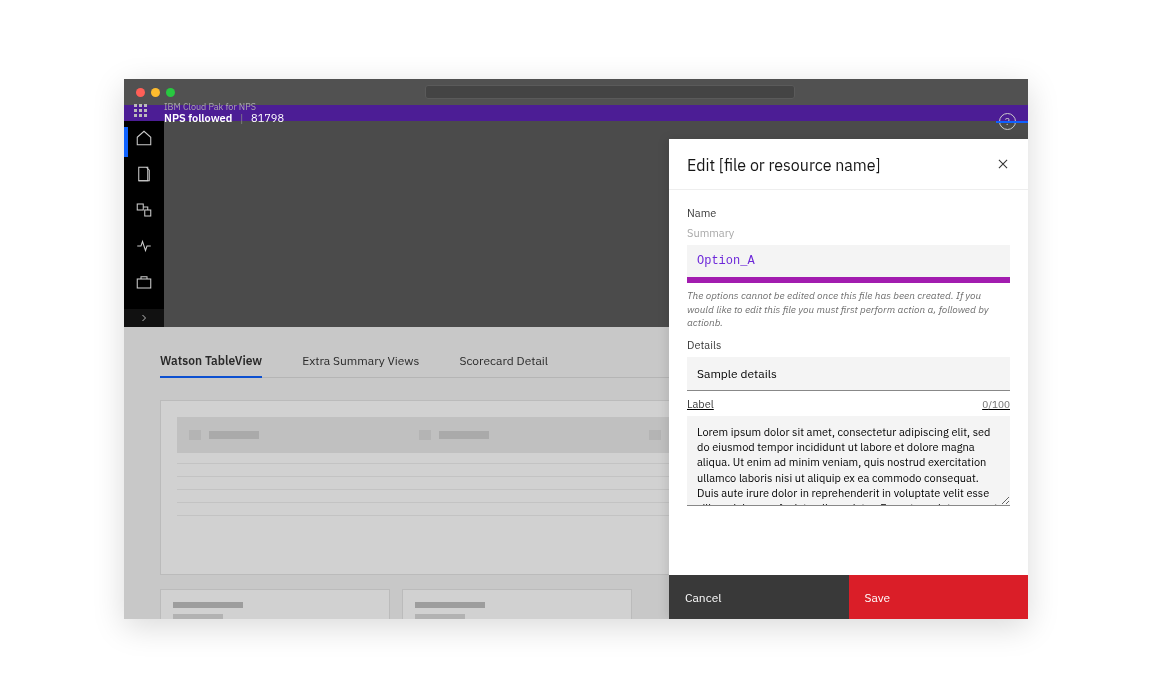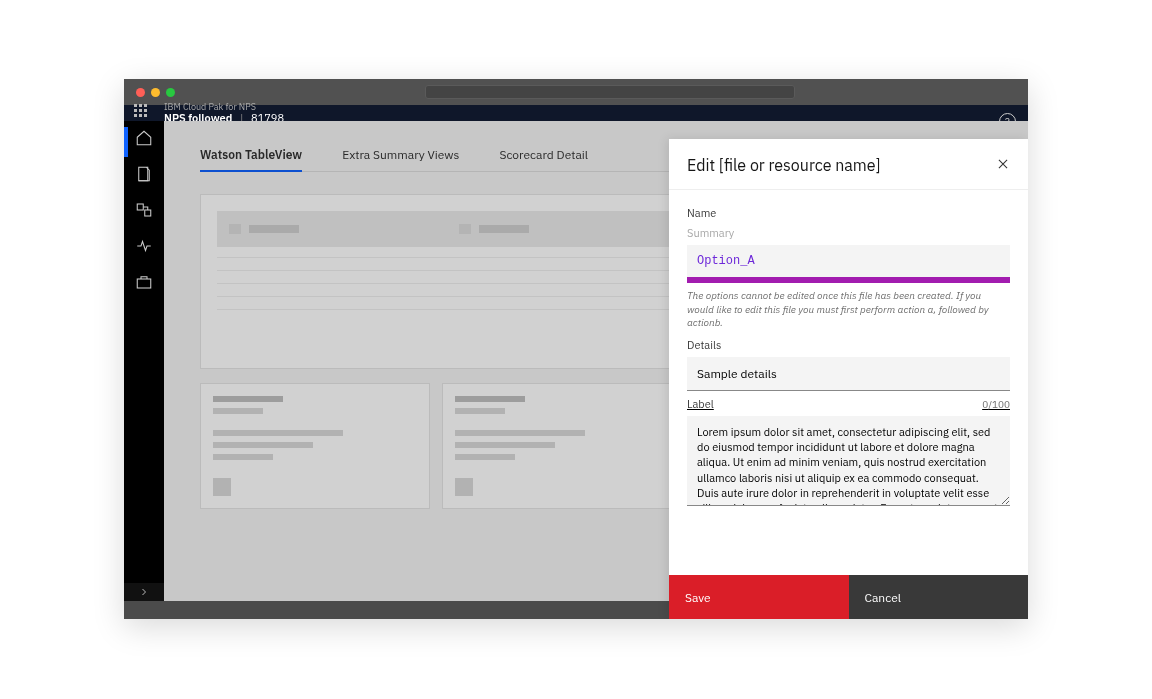--- a/index.html
+++ b/index.html
@@ -12,32 +12,32 @@
   }
   
   .mac-bar { height: 26px; background: #515151; display: flex; align-items: center; padding: 0 12px; }
   .mac-dots { display: flex; gap: 6px; }
   .mac-dot { width: 9px; height: 9px; border-radius: 50%; }
   .mac-dot.red { background: #ff5f57; }
   .mac-dot.yellow { background: #febc2e; }
   .mac-dot.green { background: #28c840; }
   .mac-url { margin-left: 250px; width: 370px; height: 14px; background: #444; border-radius: 3px; border:1px solid #5a5a5a; }
   
-  .app-header { height: 16px; background: #0f172a; color: #fff; display: flex; align-items: center; padding: 0 10px; position: relative; }
+  .app-header { height: 16px; background: #4c1d95; color: #fff; display: flex; align-items: center; padding: 0 10px; position: relative; }
   .grid-icon { width: 18px; height: 18px; display:grid; grid-template-columns: repeat(3,3px); grid-template-rows: repeat(3,3px); gap:2px; margin-right: 12px; }
   .grid-icon span { background: #bbb; }
   .header-titles { display: flex; flex-direction: column; line-height: 1.1; }
   .header-sup { font-size: 9px; color: #aaa; }
   .header-main { font-size: 11px; }
   .header-main .dash { font-weight: 600; }
   .header-main .sep { margin: 0 5px; color: #888; }
   .help-icon { position: absolute; right: 12px; top: 8px; width:17px; height:17px; border:1px solid #ccc; border-radius:50%; display:flex; align-items:center; justify-content:center; font-size:10px; color:#ccc; }
   .tab-underline { position:absolute; right:0; bottom:-2px; width:32px; height:2px; background:#0f62fe; }
   
-  .app-body { display:flex; height: calc(100% - 26px - 34px); position: relative; }
+  .app-body { display:flex; height: calc(100% - 26px - 34px); position: relative; flex-direction: column; }
   .sidebar { width: 40px; background:#000; display:flex; flex-direction:column; align-items:center; padding-top:8px; gap:18px; position:relative; }
   .sidebar .rail { position:absolute; left:0; top:6px; width:4px; height:30px; background:#0f62fe; }
   .side-icon { width:18px; height:18px; color:#ddd; display:flex; align-items:center; justify-content:center; }
   .side-icon svg { width:18px; height:18px; stroke:#ccc; fill:none; stroke-width:1.4; }
   .side-bottom { margin-top:auto; margin-bottom:0; width:100%; height:18px; display:flex; align-items:center; justify-content:center; background:#111; }
   .side-bottom svg { width:12px; height:12px; stroke:#ccc; fill:none; stroke-width:1.8; }
   .content-dim { flex:1; position:relative; background:#f4f4f4; }
   .dim-overlay { position:absolute; inset:0; background:rgba(0,0,0,0.18); pointer-events:none; }
   .content-inner { padding: 18px 36px; }
   .tabs-row { display:flex; gap:40px; border-bottom:1px solid #ddd; }
@@ -229,19 +229,19 @@
         <div class="field-label">Details</div>
         <input class="text-input" value="Sample details" style="">
 
         <div class="label-row">
           <div class="field-label" style="margin:0">Label</div>
           <div class="counter">0/100</div>
         </div>
         <textarea class="textarea" style="">Lorem ipsum dolor sit amet, consectetur adipiscing elit, sed do eiusmod tempor incididunt ut labore et dolore magna aliqua. Ut enim ad minim veniam, quis nostrud exercitation ullamco laboris nisi ut aliquip ex ea commodo consequat. Duis aute irure dolor in reprehenderit in voluptate velit esse cillum dolore eu fugiat nulla pariatur. Excepteur sint occaecat cupidatat non proident.</textarea>
       </div>
       <div class="dialog-footer">
+        <button class="btn cancel">Cancel</button>
         <button class="btn save">Save</button>
-        <button class="btn cancel">Cancel</button>
       </div>
     </div>
 
   </div>
 </div>
 
 </body></html>

